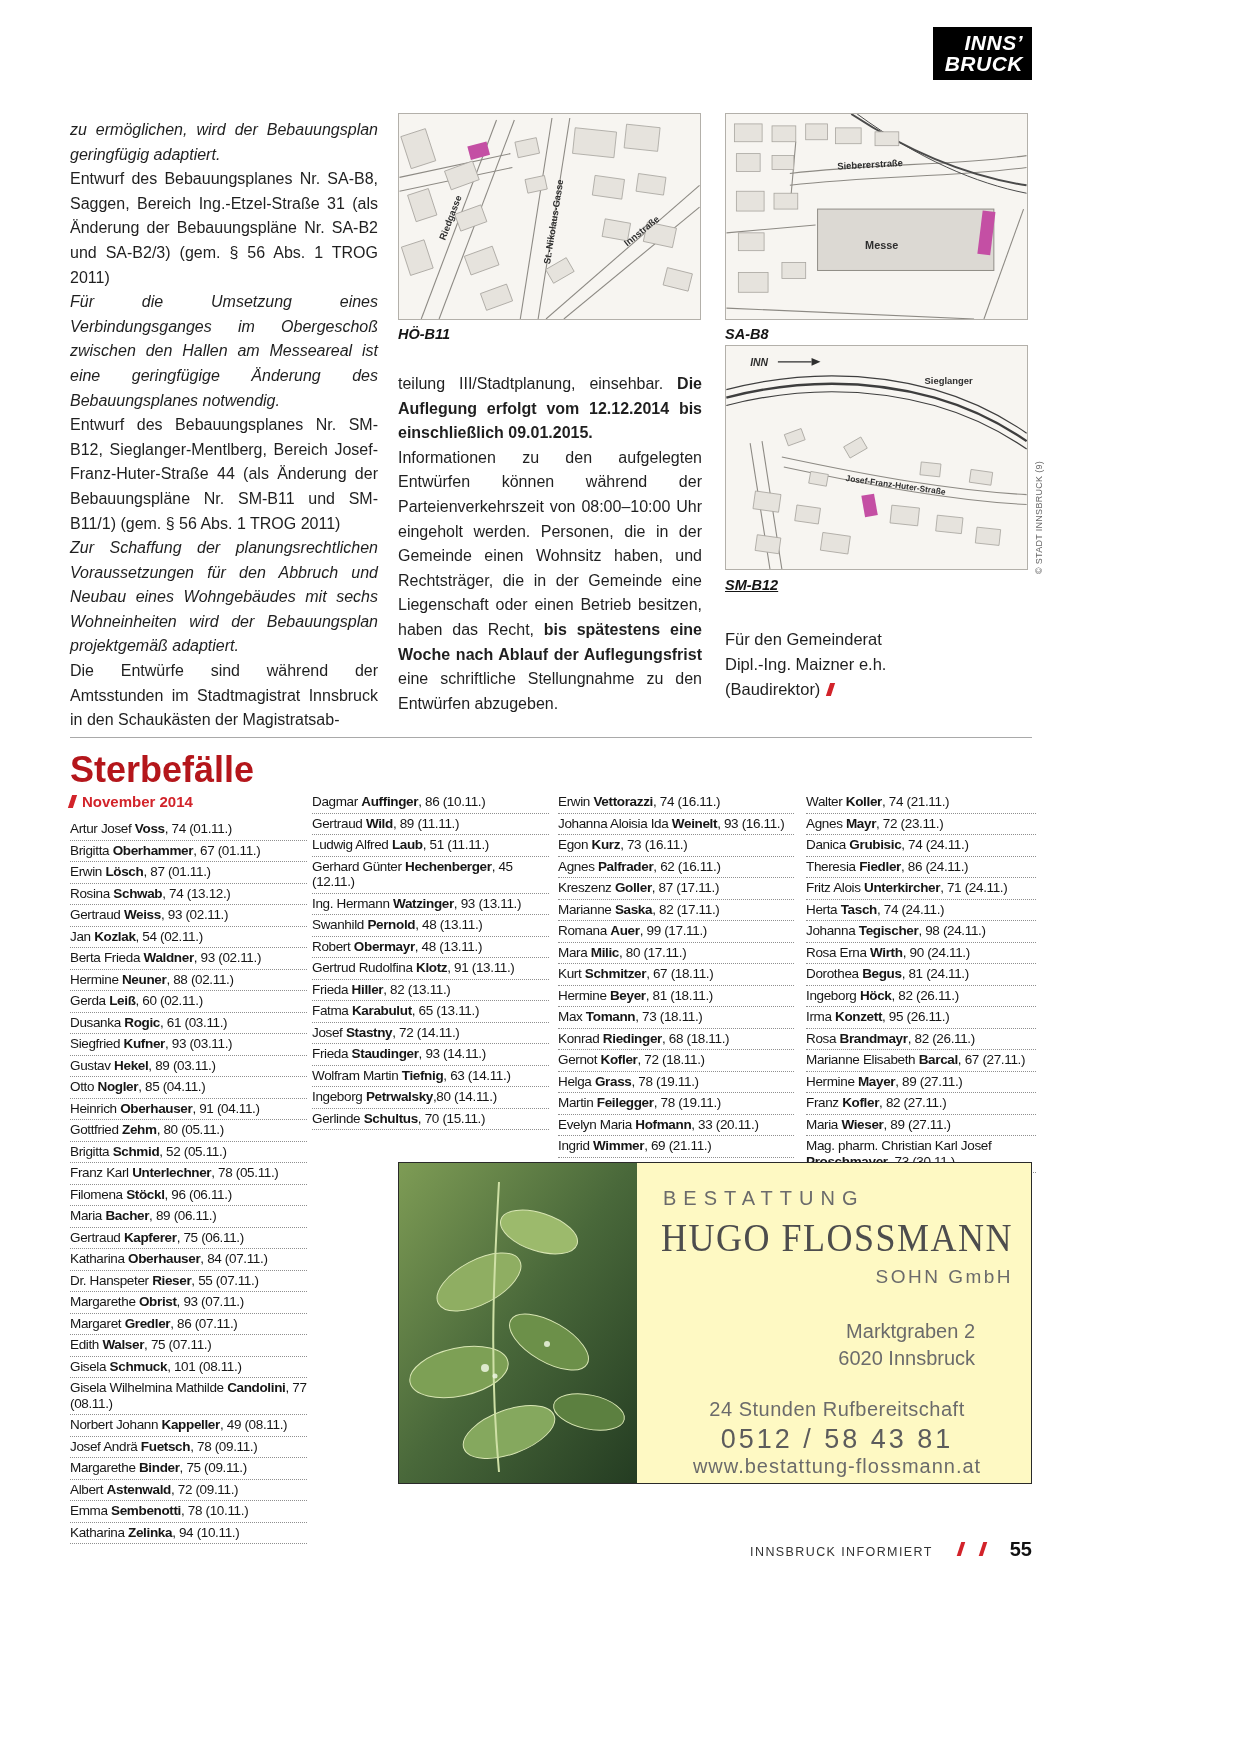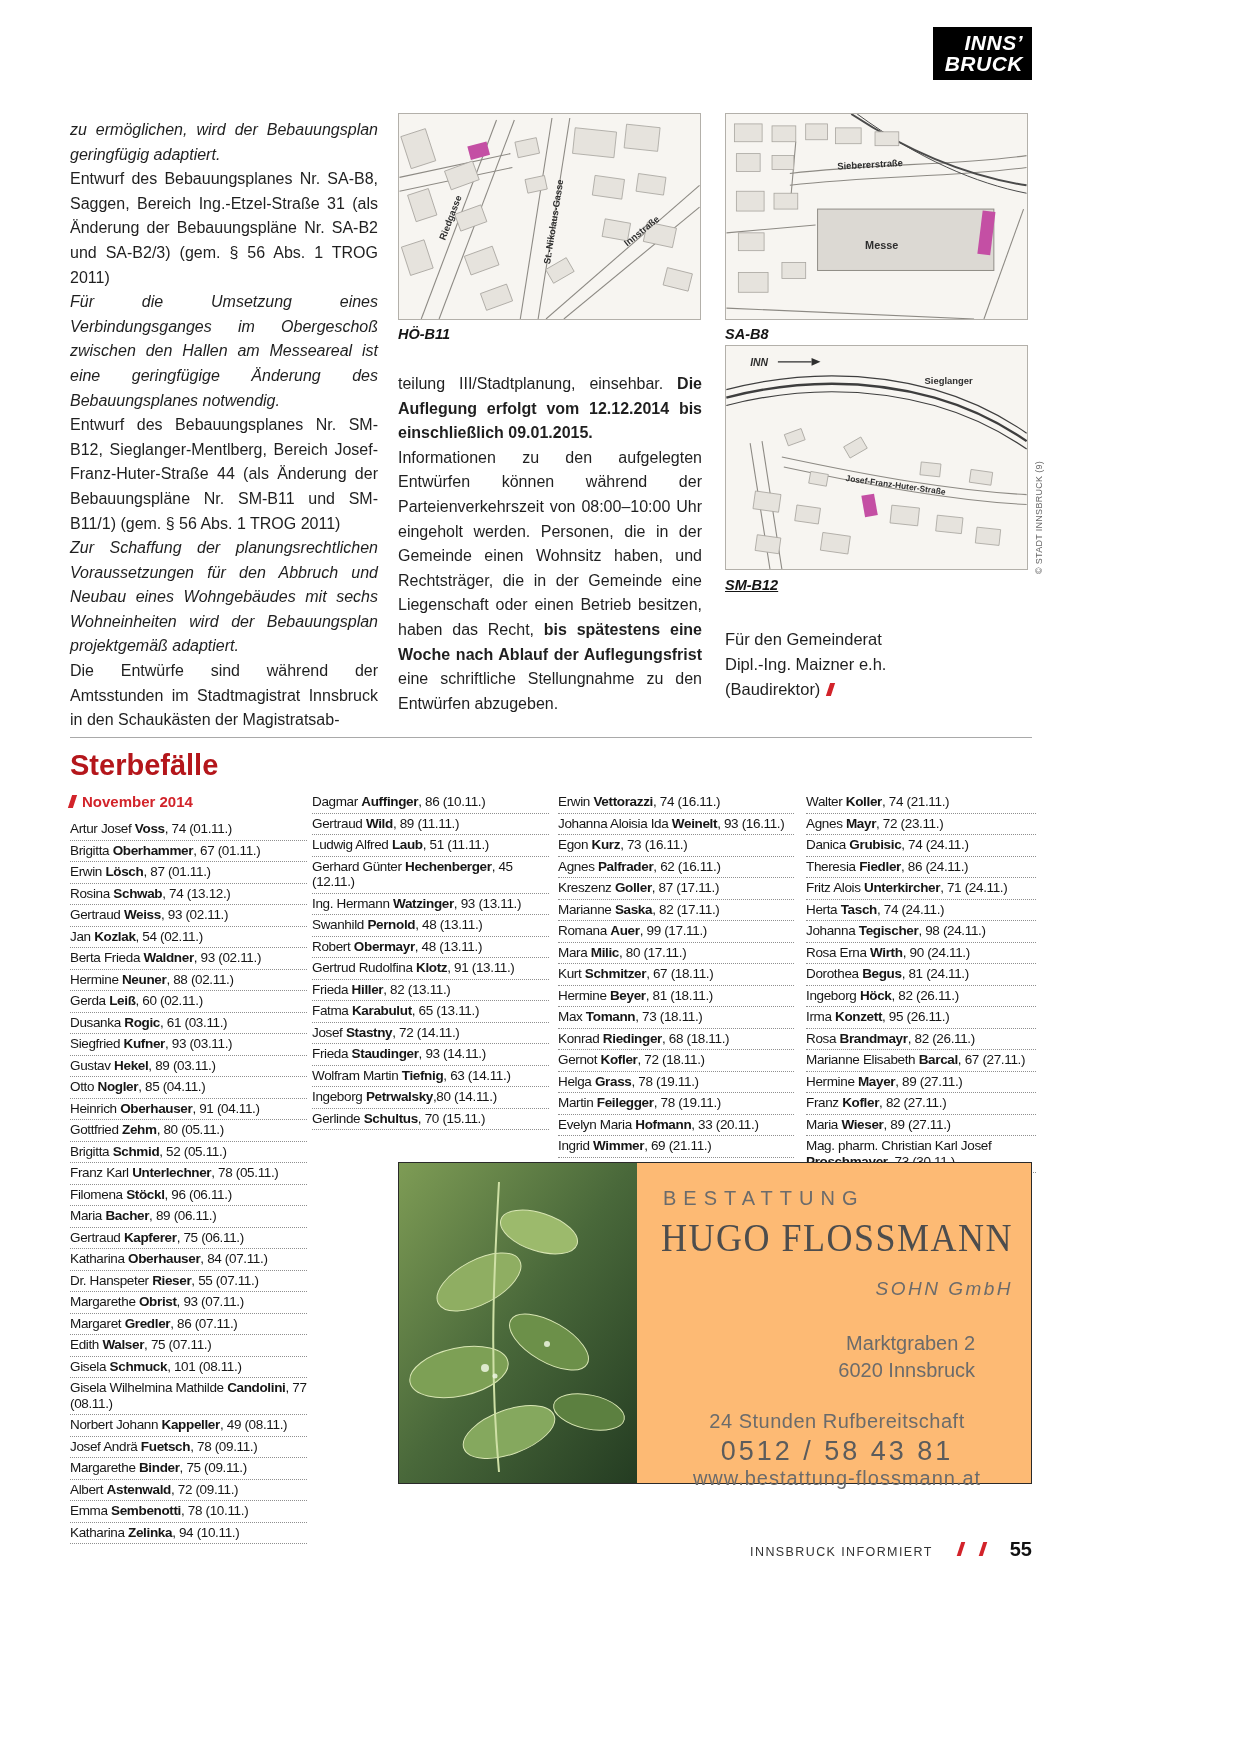--- a/index.html
+++ b/index.html
@@ -35,41 +35,41 @@
 
   .signature { position:absolute; left:725px; top:627px; font-size:16.5px; line-height:25px; color:var(--ink); }
 
   .redbar { display:inline-block; width:5px; height:13px; background:var(--accent);
     transform:skewX(-18deg); margin-right:7px; vertical-align:-1px; }
   .end-mark { margin-left:8px; margin-right:0; }
 
   .divider { position:absolute; left:70px; top:737px; width:962px; height:1px; background:#a9a9a9; border:0; }
 
   
-  .obit-title { position:absolute; left:70px; top:749px; font-size:29px; font-weight:700; color:var(--heading-red); }
+  .obit-title { position:absolute; left:70px; top:749px; font-size:36px; font-weight:700; color:var(--heading-red); }
   .month-label { position:absolute; left:70px; top:793px; font-size:15px; font-weight:700; color:var(--accent); }
   .obit-col { position:absolute; width:237px; color:#161616; }
   .oc1 { left:70px;  top:819px; }
   .oc2 { left:312px; top:792px; }
   .oc3 { left:558px; top:792px; width:236px; }
   .oc4 { left:806px; top:792px; width:230px; }
   .entry { font-size:13.5px; letter-spacing:-.35px; line-height:15.5px; padding:2px 0 3px;
     border-bottom:1px dotted #8f8f8f; }
   .entry b { font-weight:700; }
 
   
   .ad { position:absolute; left:398px; top:1162px; width:634px; height:322px; border:1.5px solid #2a2a2a;
-    background:#fdba74; display:flex; z-index:5; }
+    background:#fef9c3; display:flex; z-index:5; }
   .ad-photo { width:238px; height:100%; position:relative; flex:none; }
   .ad-photo svg { display:block; width:100%; height:100%; }
   .ad-body { flex:1; padding:24px 18px 18px 24px; display:flex; flex-direction:column; color:#6b6b6b; }
   .ad-bestattung { font-size:20px; letter-spacing:7px; margin-left:2px; }
   .ad-logo { font-family:"Liberation Serif", serif; font-size:36px; color:#4d4d4d; letter-spacing:1.5px;
     white-space:nowrap; margin-top:4px; transform:scaleY(1.12); transform-origin:left top; }
-  .ad-sohn { text-align:right; font-size:19px; letter-spacing:2.5px; margin-top:22px;font-style:italic; }
+  .ad-sohn { text-align:right; font-size:19px; letter-spacing:2.5px; margin-top:10px; }
   .ad-addr { margin-top:30px; text-align:right; padding-right:38px; font-size:20px; line-height:27px; }
   .ad-service { margin-top:26px; text-align:center; font-size:20px; letter-spacing:.5px; }
   .ad-phone { text-align:center; font-size:27px; letter-spacing:3px; margin-top:3px; color:#5c5c5c; }
   .ad-web { margin-top:auto; text-align:center; font-size:20px; letter-spacing:1px; }
 
   
   .footer { position:absolute; top:1538px; right:208px; display:flex; align-items:baseline;gap:16px; }
   .footer-label { font-size:12.5px; letter-spacing:1.4px; color:#333; font-weight:500; margin-right:10px; }
   .footer .fb { width:3.5px; height:14px; margin-right:3px; vertical-align:-2px; }
   .footer-page { font-size:20px; font-weight:700; color:#111; margin-left:6px; }

